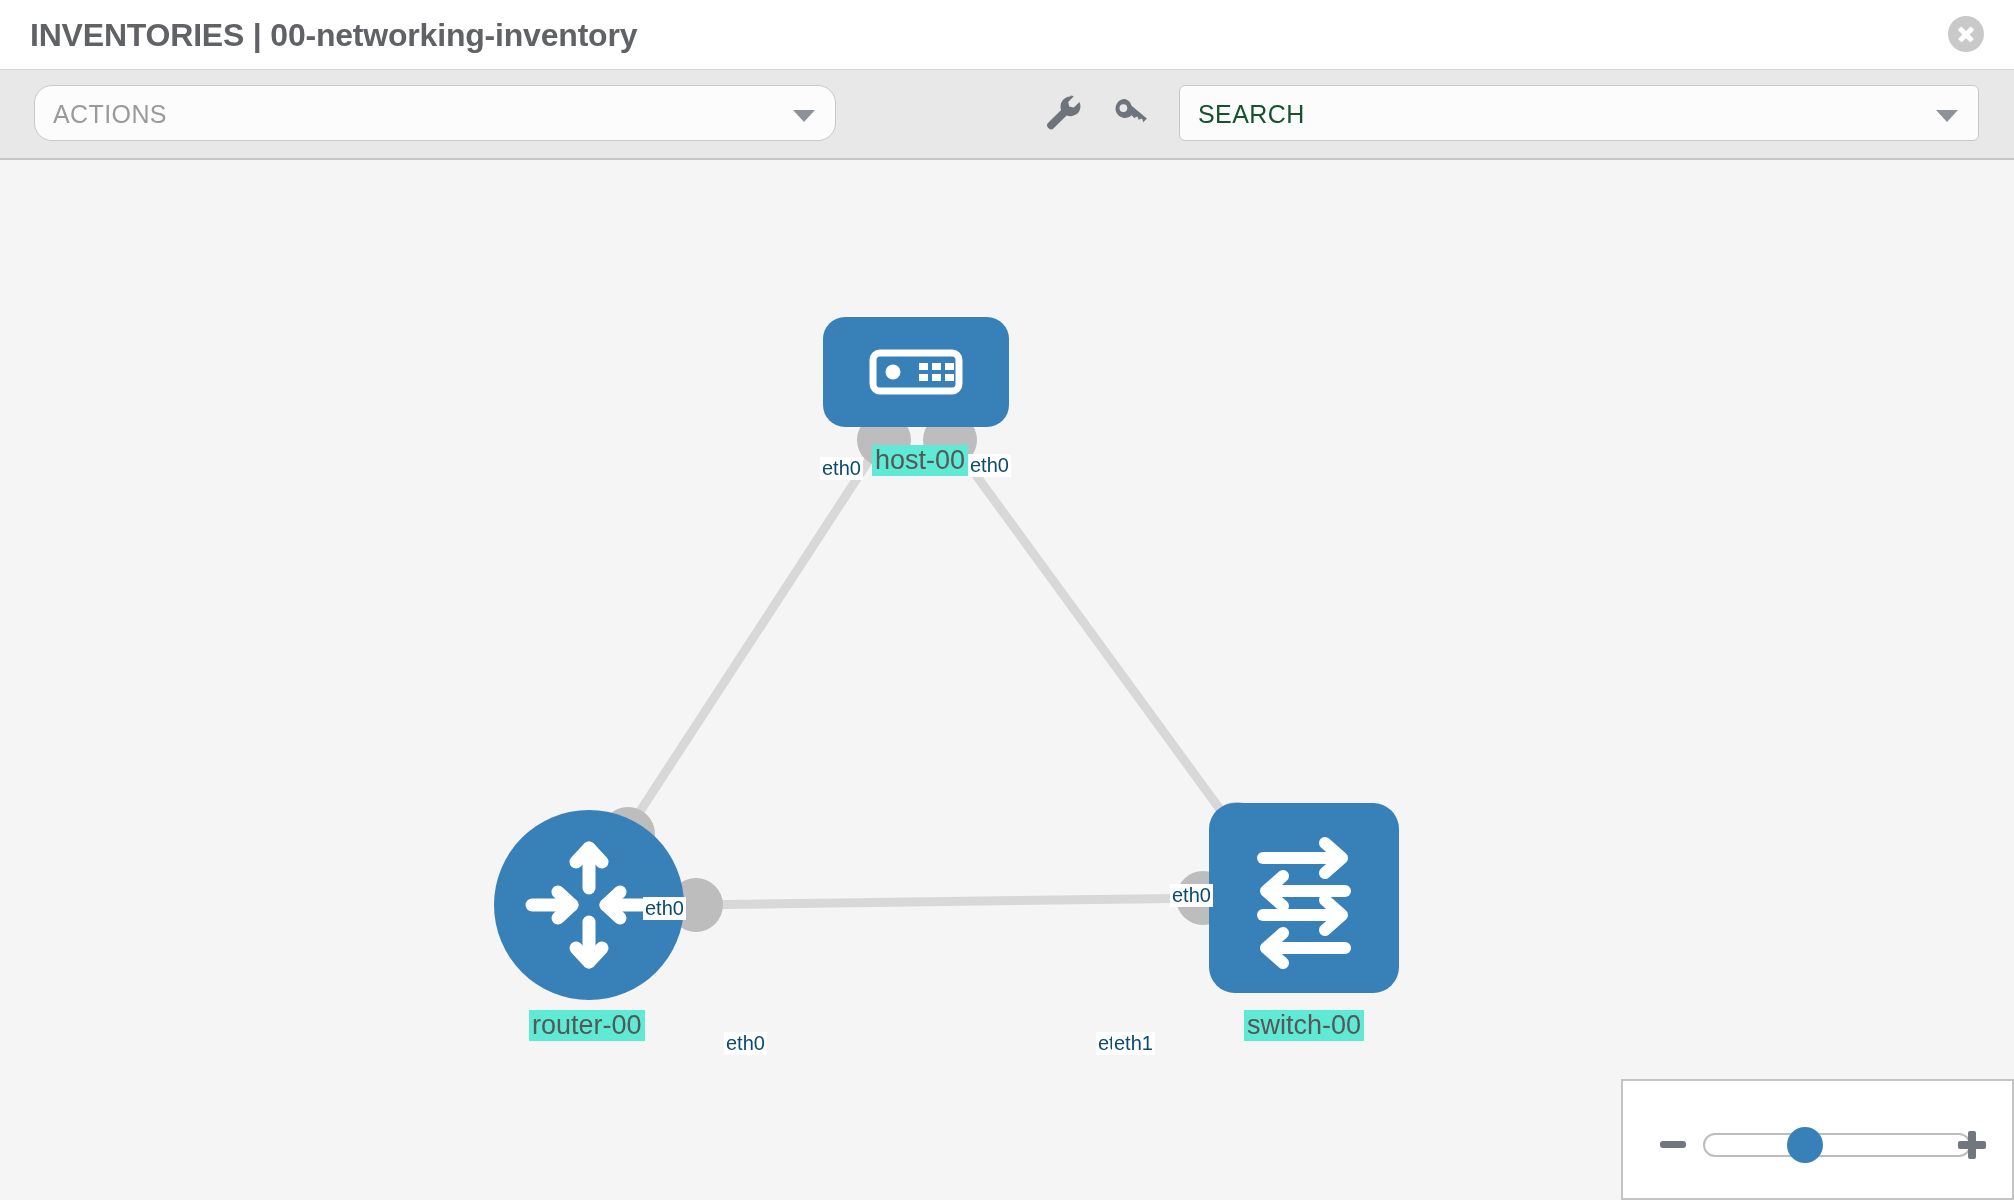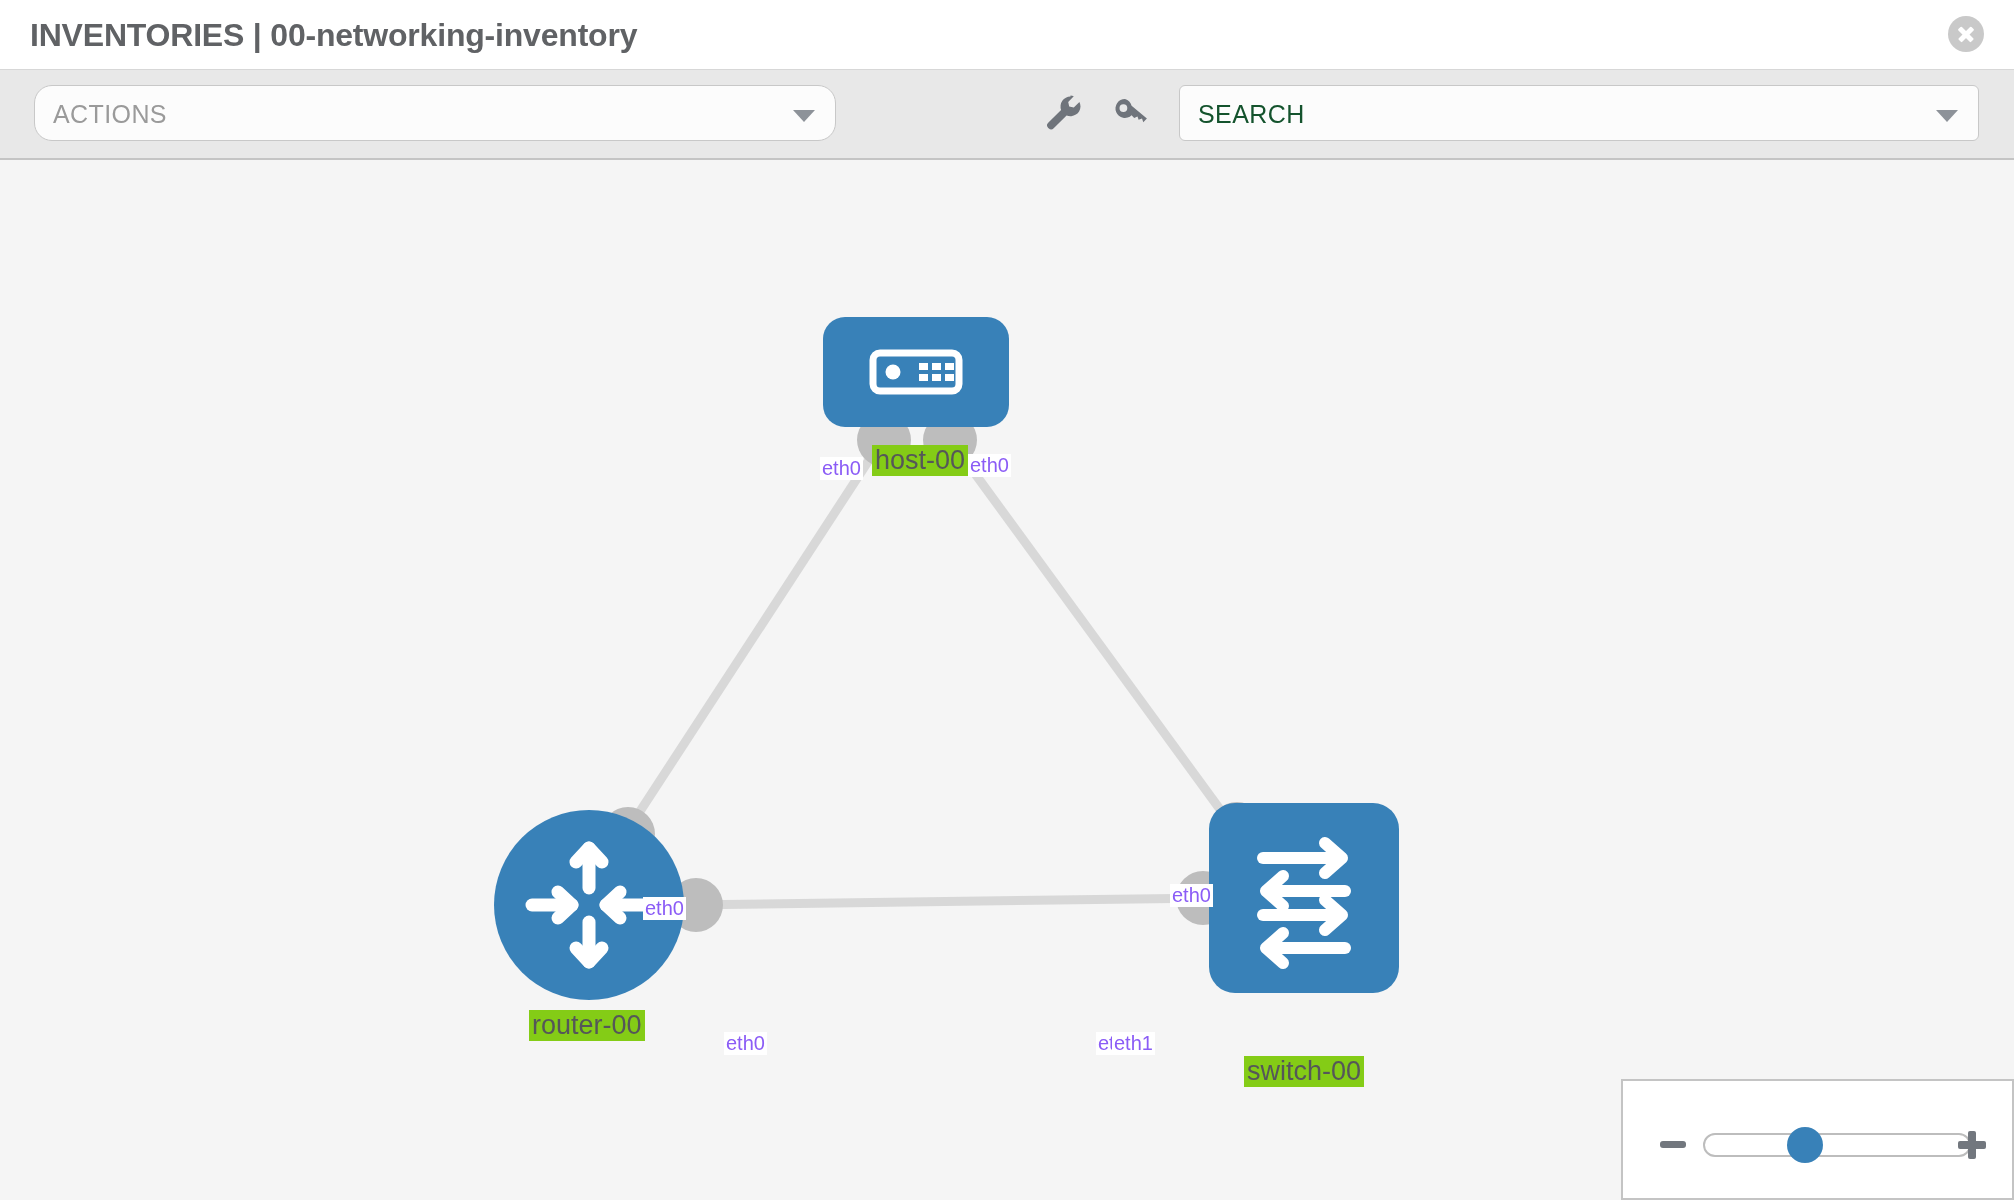--- a/index.html
+++ b/index.html
@@ -83,25 +83,25 @@
   
   .node { position: absolute; background: #3881b8; }
   .node svg { position: absolute; left: 0; top: 0; }
 
   .node-host   { left: 823px; top: 155px; width: 186px; height: 110px; border-radius: 22px; }
   .node-router { left: 494px; top: 648px; width: 190px; height: 190px; border-radius: 50%; }
   .node-switch { left: 1209px; top: 641px; width: 190px; height: 190px; border-radius: 26px; }
 
   .node-label {
     position: absolute; font-size: 27px; color: #555759;
-    background: #84cc16; padding: 0 3px; white-space: nowrap;
+    background: #5eead4; padding: 0 3px; white-space: nowrap;
   }
 
   .edge-label {
-    position: absolute; font-size: 20px; color: #8b5cf6;
+    position: absolute; font-size: 20px; color: #0c4a6e;
     background: #ffffff; padding: 0 2px; white-space: nowrap;
   }
 
   
   .zoom-panel {
     position: absolute; left: 1621px; top: 1079px;
     width: 393px; height: 121px;
     background: #ffffff; border: 2px solid #c4c4c4;
   }
   .zoom-value {
@@ -225,21 +225,21 @@
           <path d="M116 40 L133 55 L116 70"></path>
         <path d="M136 88 H58"></path>
           <path d="M74 73 L57 88 L74 103"></path>
         <path d="M54 112 H132"></path>
           <path d="M116 97 L133 112 L116 127"></path>
         <path d="M136 145 H58"></path>
           <path d="M74 130 L57 145 L74 160"></path>
       </g>
     </svg>
   </div>
-  <div class="node-label" style="left:1244px; top:848px;margin-top:46px;">switch-00</div>
+  <div class="node-label" style="left:1244px; top:848px;">switch-00</div>
   <div class="edge-label" style="left:1170px; top:722px;">eth0</div>
   <div class="edge-label" style="left:1096px; top:870px;">eth</div>
   <div class="edge-label" style="left:1112px; top:870px;">eth1</div>
 
 </div>
 
 <div class="zoom-panel">
   <div class="zoom-minus"></div>
   <div class="zoom-track"></div>
   <div class="zoom-thumb"></div>

